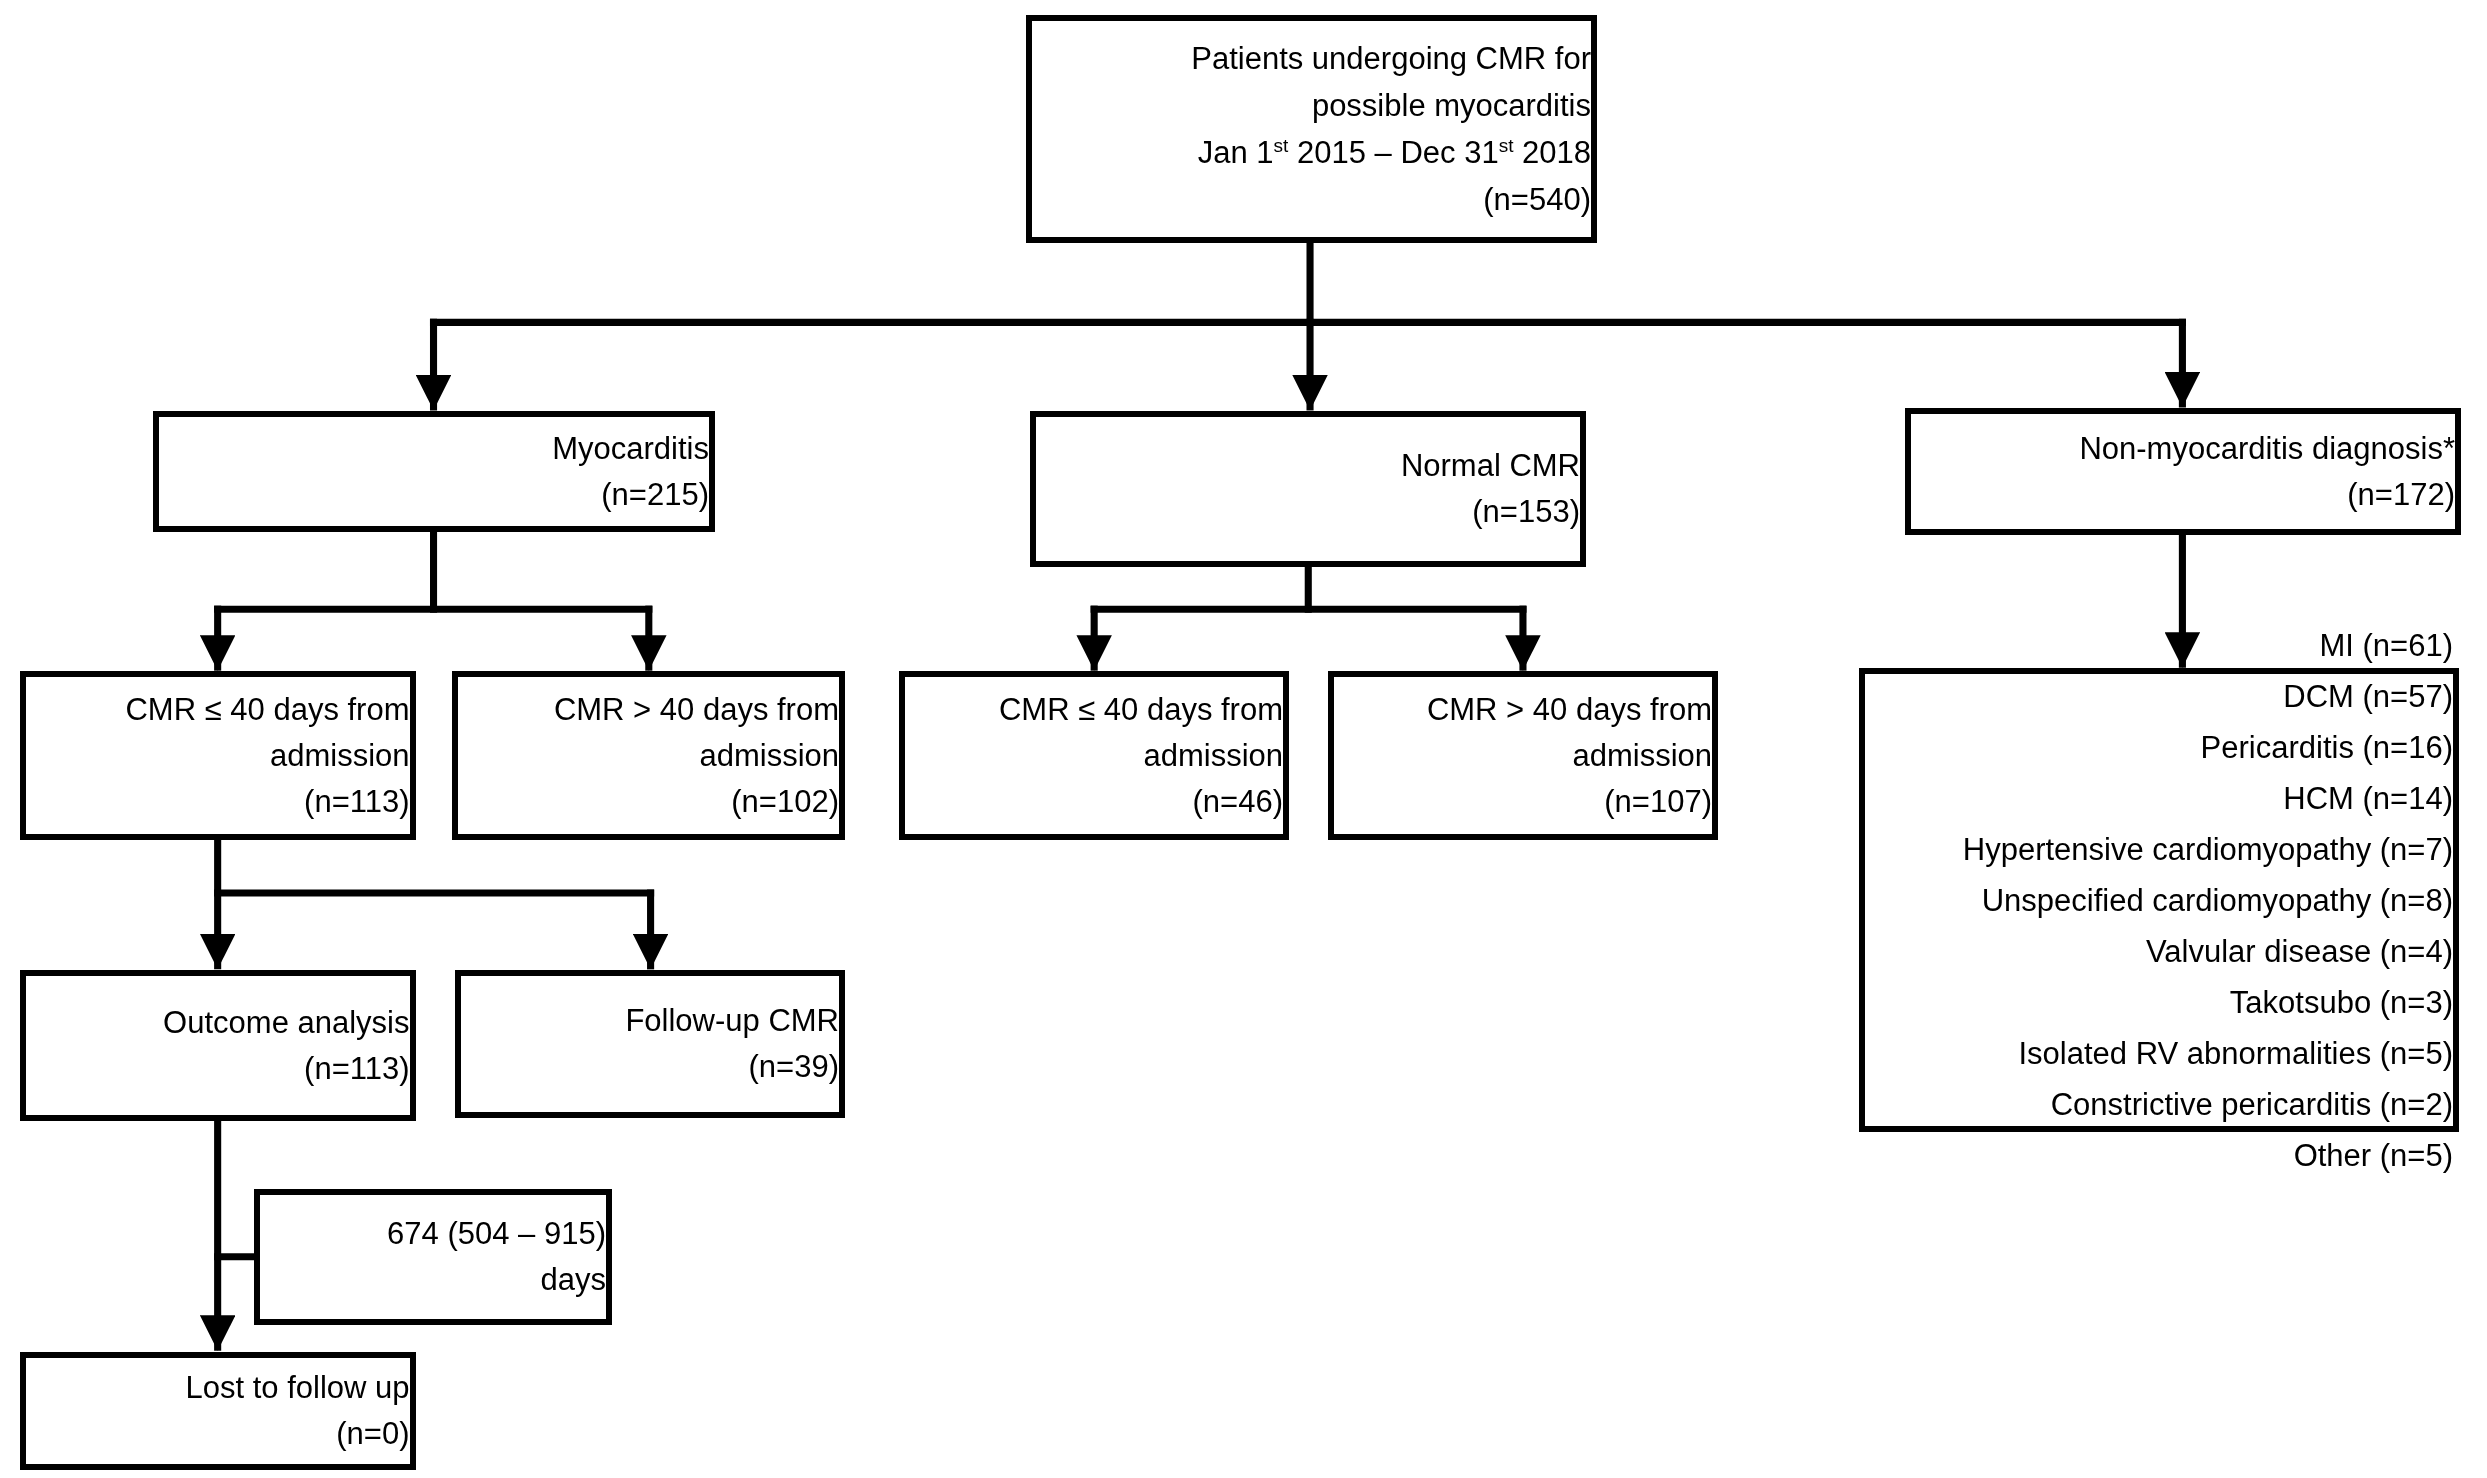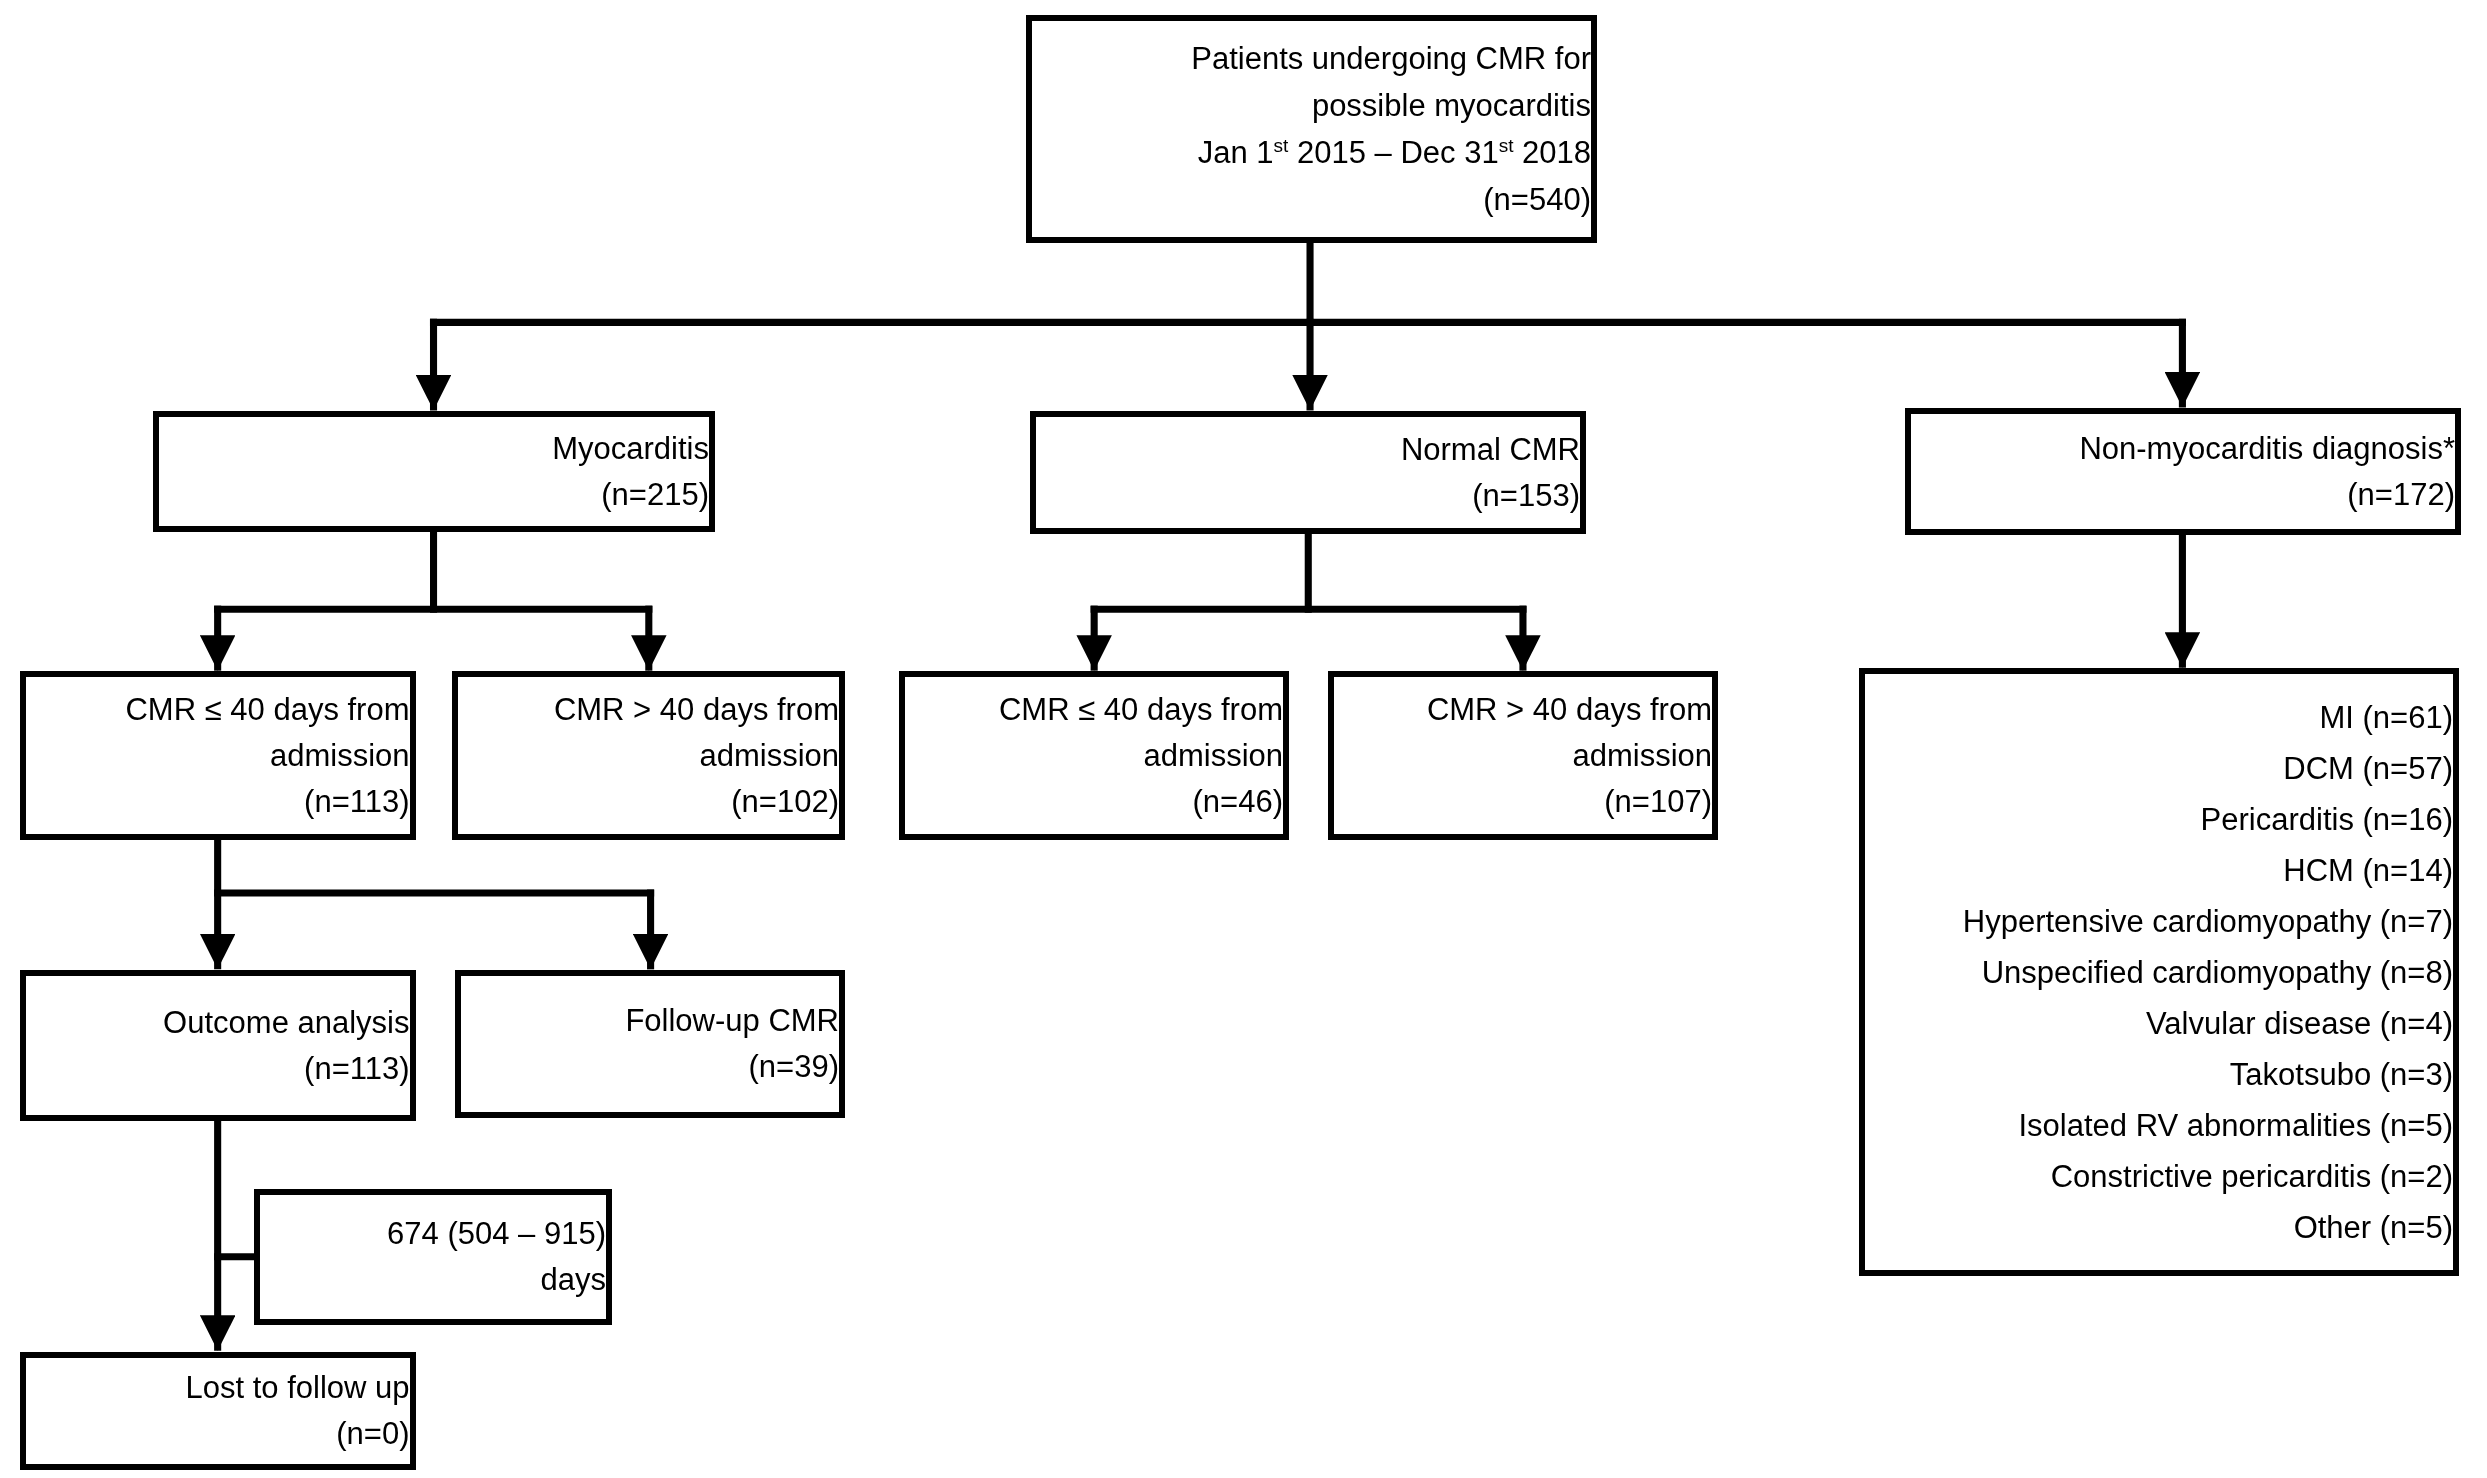--- a/index.html
+++ b/index.html
@@ -72,21 +72,21 @@
     <span class="ln">possible myocarditis</span>
     <span class="ln"><span>Jan 1</span><sup class="st">st</sup><span> 2015 – Dec 31</span><sup class="st">st</sup><span> 2018</span></span>
     <span class="ln">(n=540)</span>
   </div>
 
   <div class="box" style="left:153px;top:411px;width:562px;height:121px;">
     <span class="ln">Myocarditis</span>
     <span class="ln">(n=215)</span>
   </div>
 
-  <div class="box" style="left:1030px;top:411px;width:556px;height:123px;">
+  <div class="box" style="left:1030px;top:411px;width:556px;height:156px;">
     <span class="ln">Normal CMR</span>
     <span class="ln">(n=153)</span>
   </div>
 
   <div class="box" style="left:1905px;top:408px;width:556px;height:127px;">
     <span class="ln">Non-myocarditis diagnosis*</span>
     <span class="ln">(n=172)</span>
   </div>
 
   <div class="box" style="left:19.5px;top:671px;width:396px;height:169px;">
@@ -106,21 +106,21 @@
     <span class="ln">admission</span>
     <span class="ln">(n=46)</span>
   </div>
 
   <div class="box" style="left:1328px;top:671px;width:390px;height:169px;">
     <span class="ln">CMR &gt; 40 days from</span>
     <span class="ln">admission</span>
     <span class="ln">(n=107)</span>
   </div>
 
-  <div class="box" id="node-diagnosis-list" style="left:1859px;top:668px;width:600px;height:608px;">
+  <div class="box" id="node-diagnosis-list" style="left:1859px;top:668px;width:600px;height:464px;">
     <span class="ln">MI (n=61)</span>
     <span class="ln">DCM (n=57)</span>
     <span class="ln">Pericarditis (n=16)</span>
     <span class="ln">HCM (n=14)</span>
     <span class="ln">Hypertensive cardiomyopathy (n=7)</span>
     <span class="ln">Unspecified cardiomyopathy (n=8)</span>
     <span class="ln">Valvular disease (n=4)</span>
     <span class="ln">Takotsubo (n=3)</span>
     <span class="ln">Isolated RV abnormalities (n=5)</span>
     <span class="ln">Constrictive pericarditis (n=2)</span>

